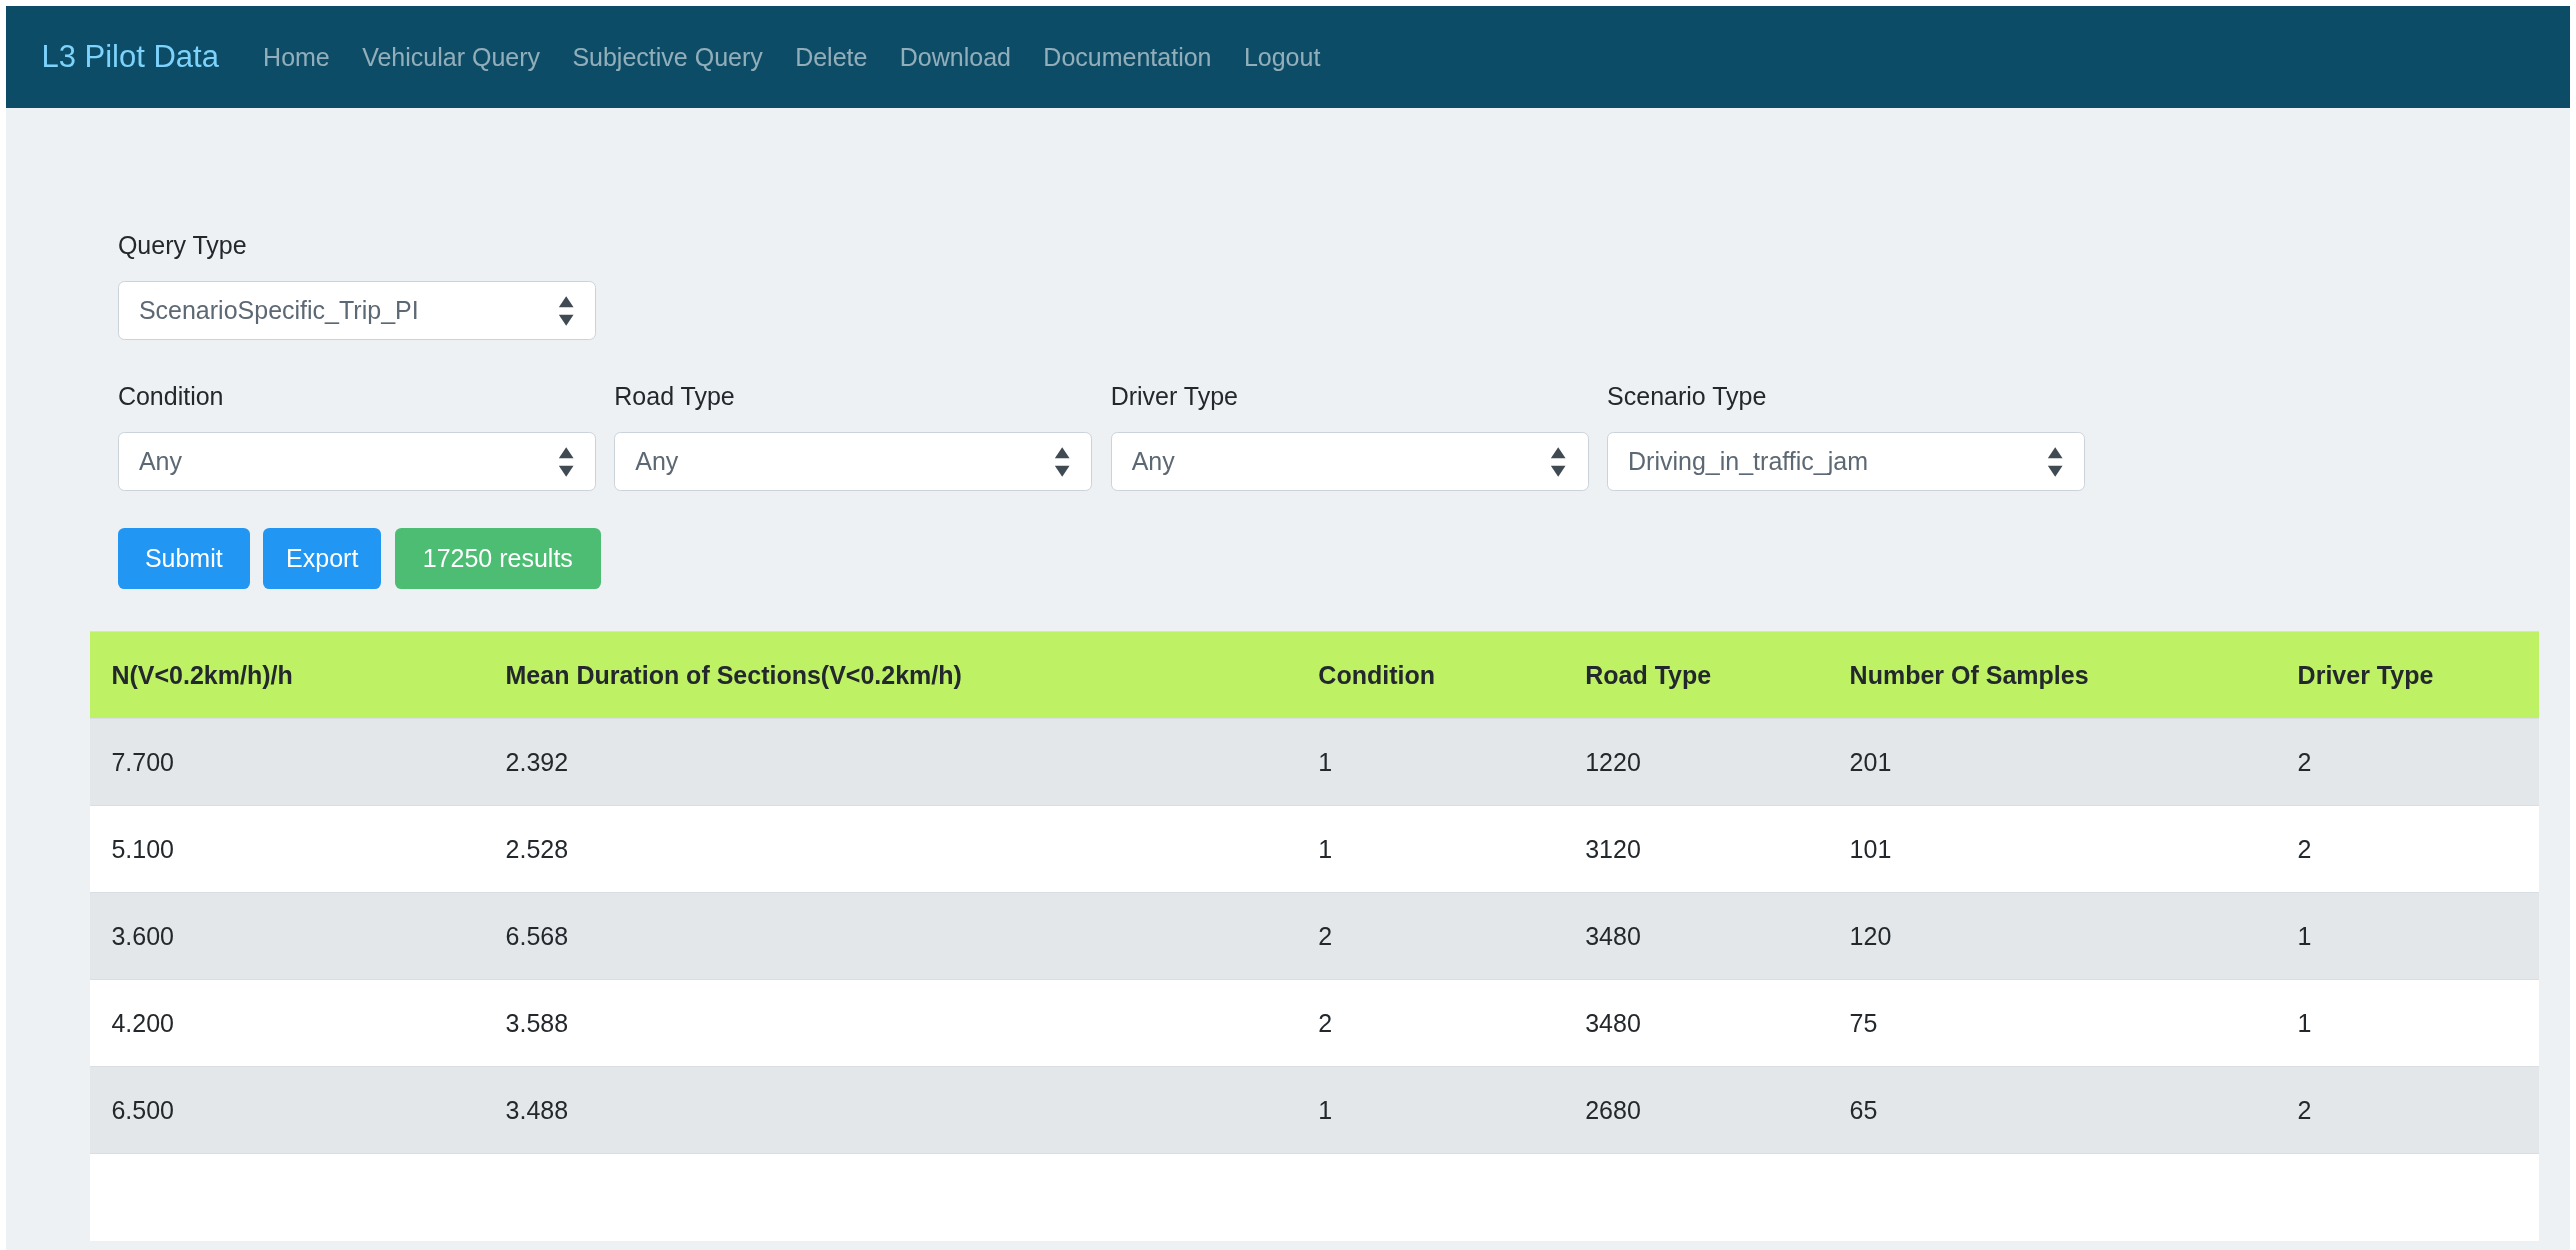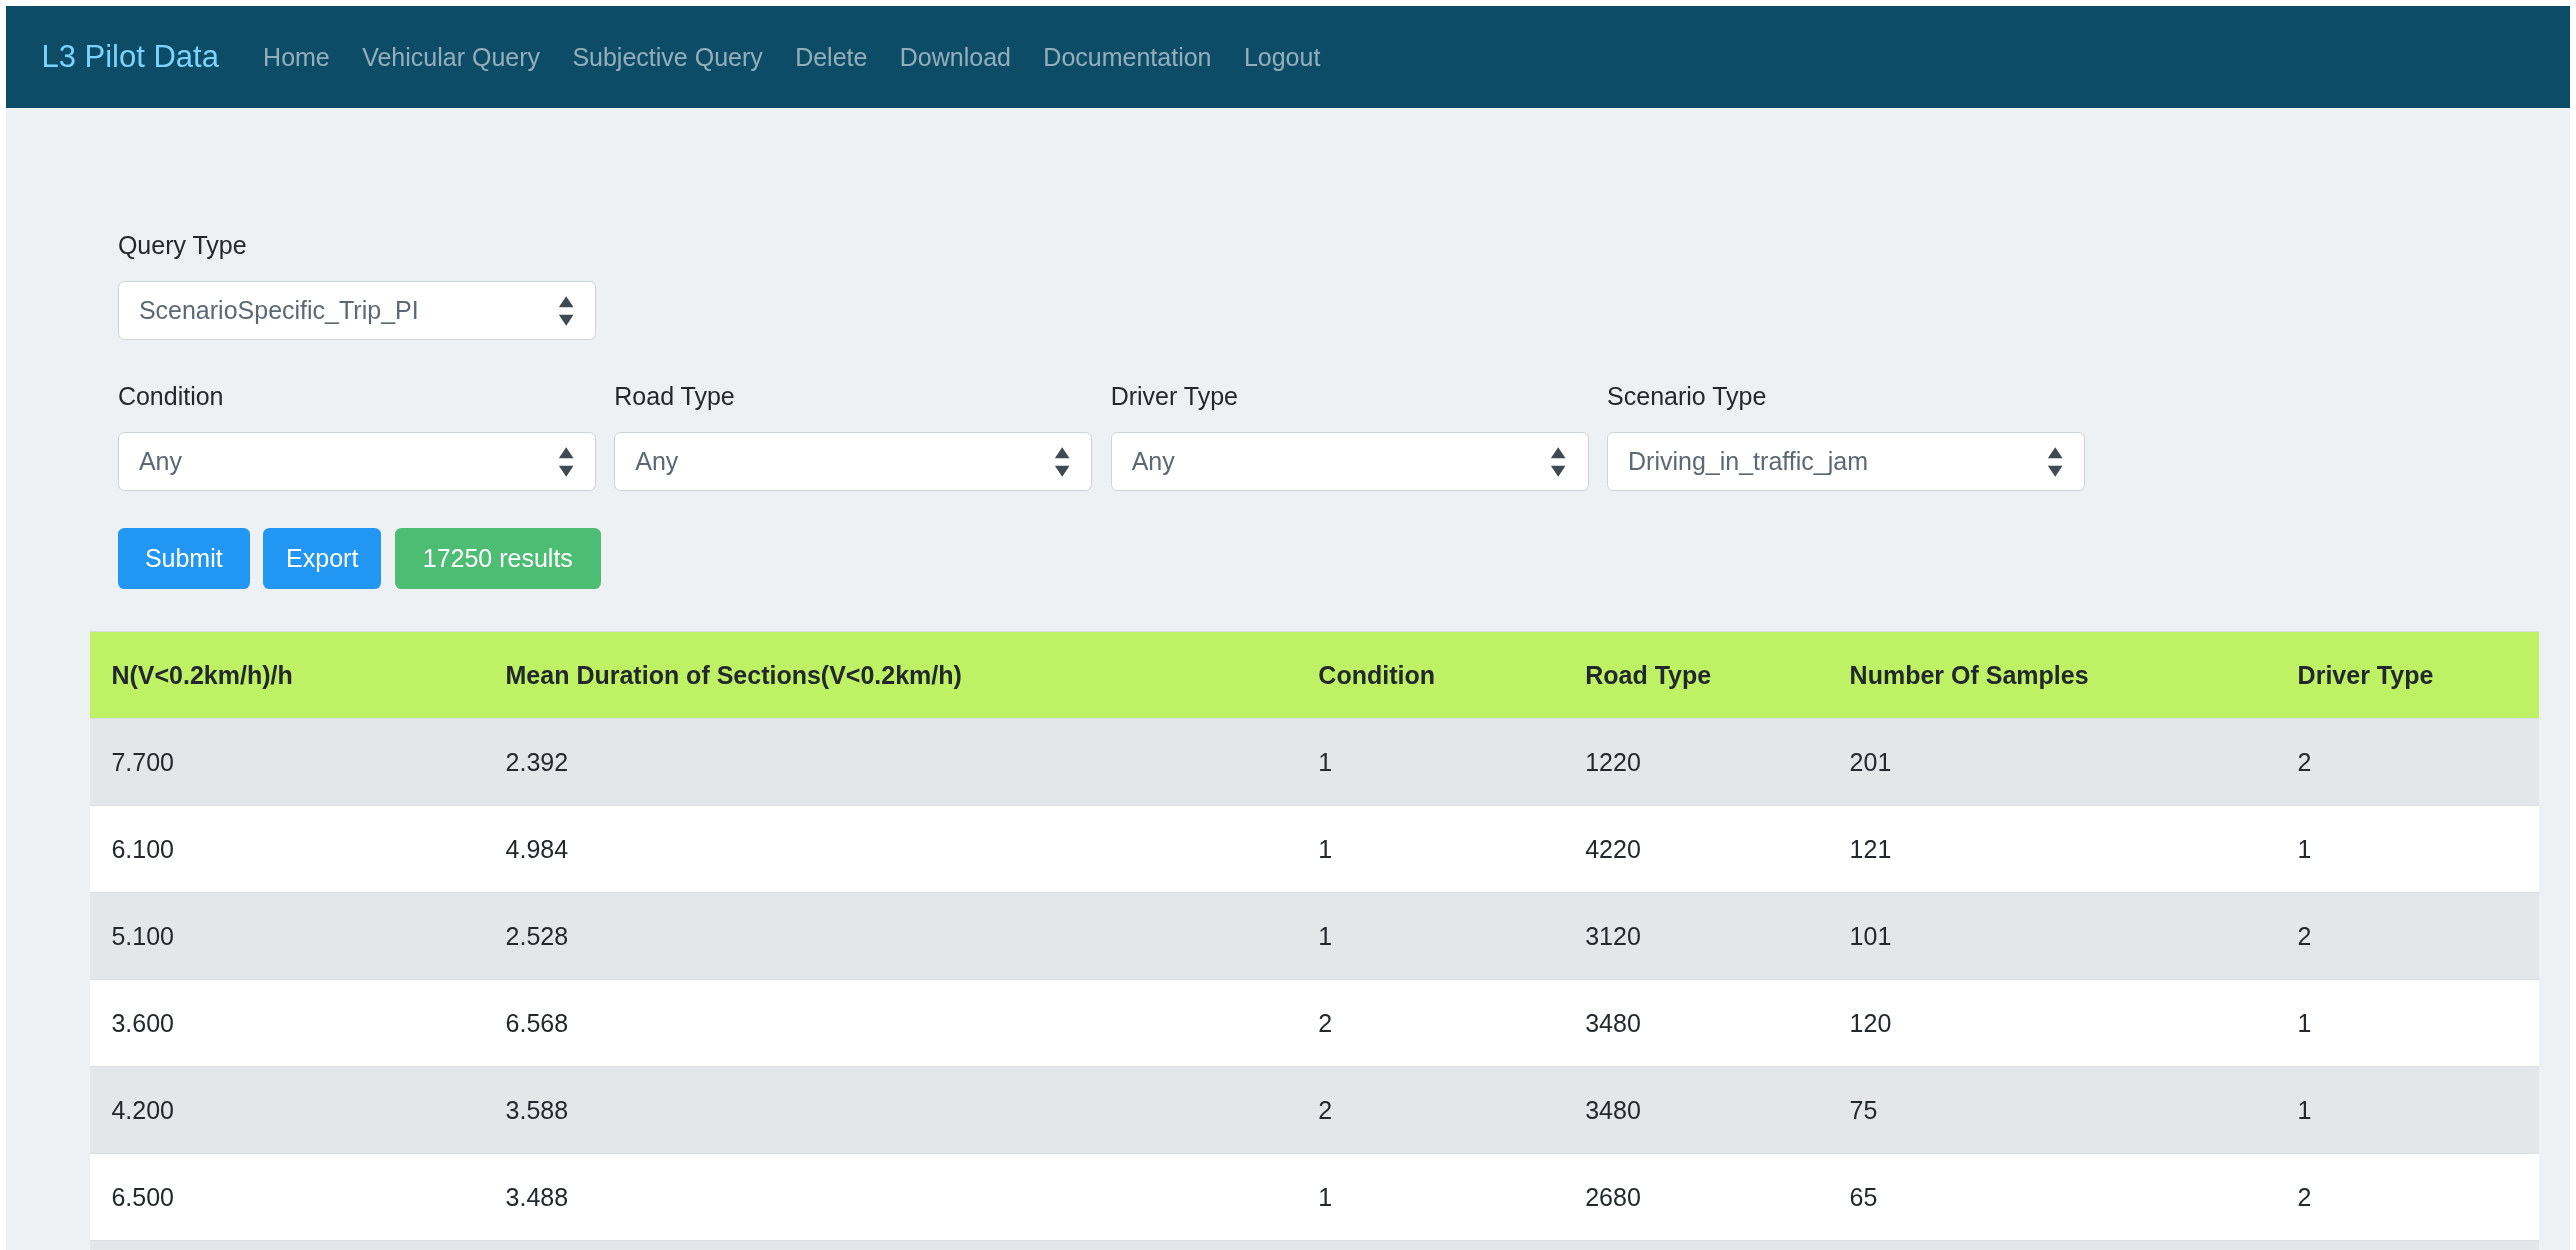--- a/index.html
+++ b/index.html
@@ -187,28 +187,20 @@
       <tbody>
         <tr>
           <td>7.700</td>
           <td>2.392</td>
           <td>1</td>
           <td>1220</td>
           <td>201</td>
           <td>2</td>
         </tr>
         <tr>
-          <td>6.100</td>
-          <td>4.984</td>
-          <td>1</td>
-          <td>4220</td>
-          <td>121</td>
-          <td>1</td>
-        </tr>
-        <tr>
           <td>5.100</td>
           <td>2.528</td>
           <td>1</td>
           <td>3120</td>
           <td>101</td>
           <td>2</td>
         </tr>
         <tr>
           <td>3.600</td>
           <td>6.568</td>

